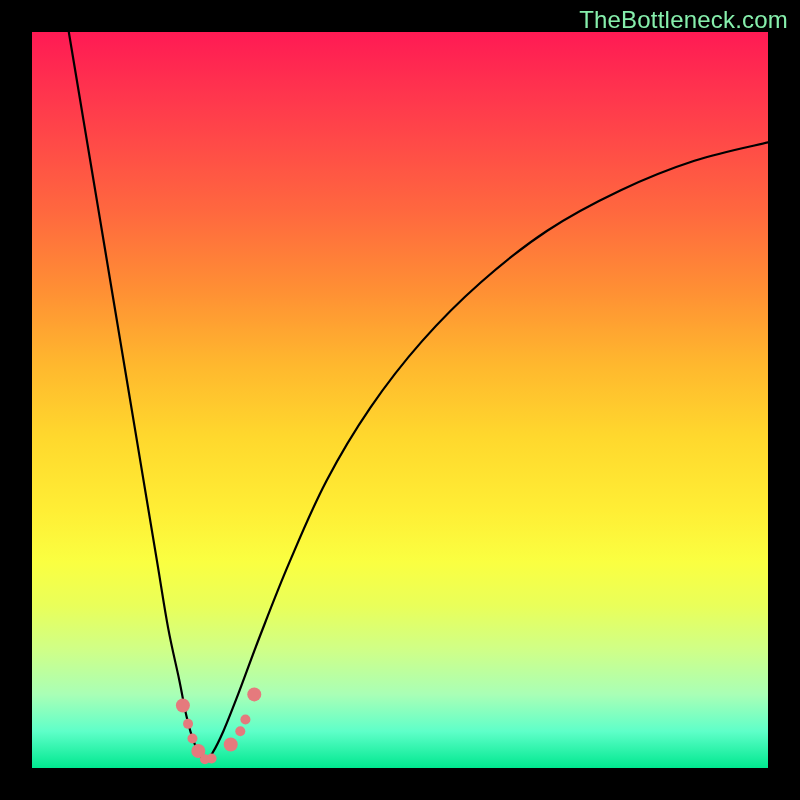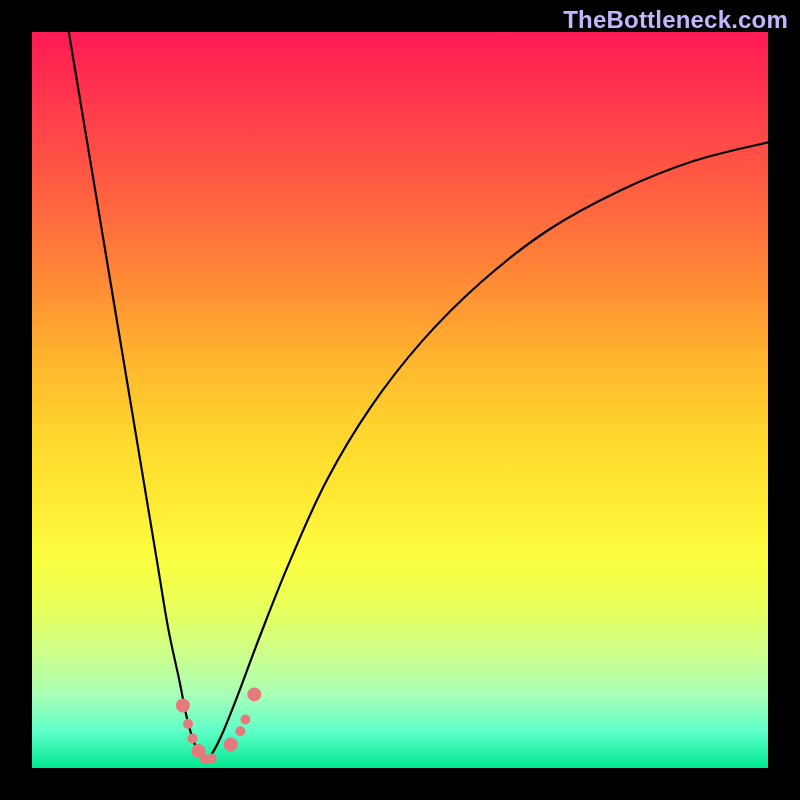--- a/index.html
+++ b/index.html
@@ -14,23 +14,23 @@
   .frame {
     position: absolute;
     left: 0; top: 0;
     width: 800px; height: 800px;
     background: #000;
   }
   .watermark {
     position: absolute;
     top: 6px;
     right: 12px;
-    color: #c4b5fd;
+    color: #86efac;
     font-size: 24px;
-    font-weight: 700;
+    font-weight: 400;
     letter-spacing: 0.2px;
     z-index: 10;
   }
   .plot-area {
     position: absolute;
     left: 32px;
     top: 32px;
     width: 736px;
     height: 736px;
     overflow: hidden;

